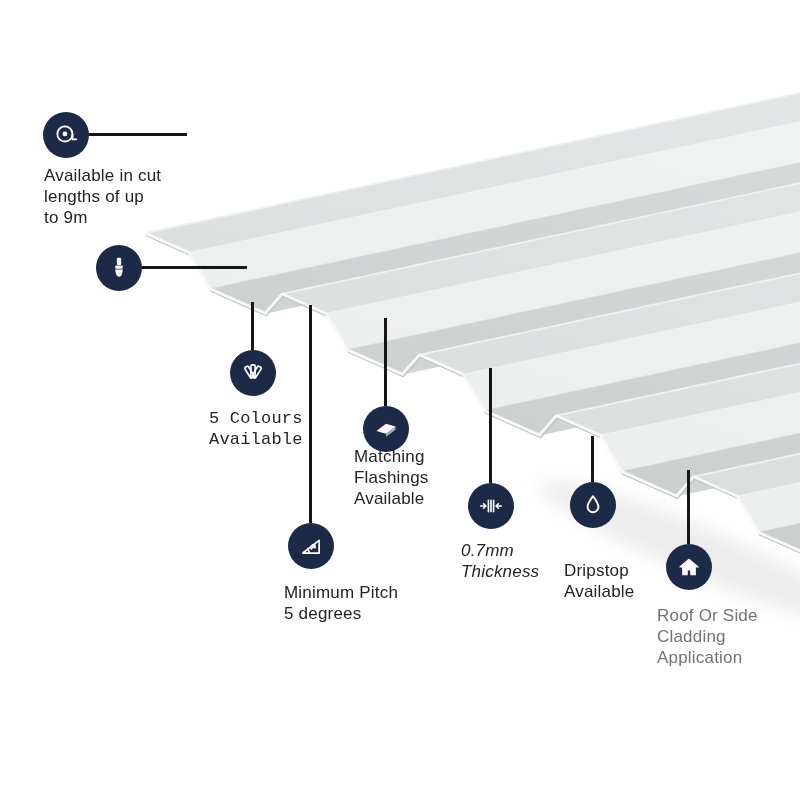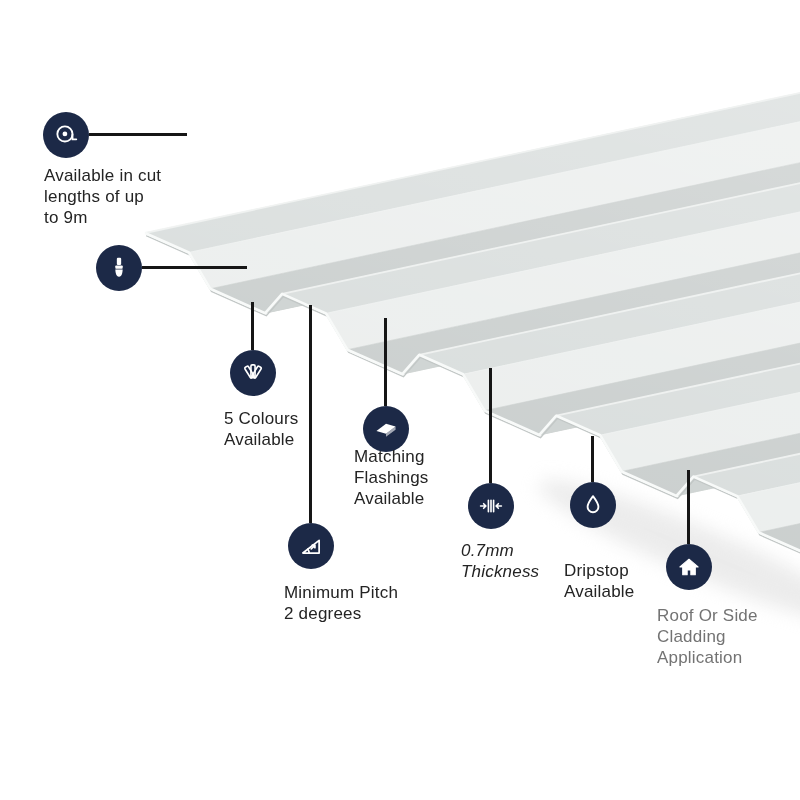--- a/index.html
+++ b/index.html
@@ -93,21 +93,21 @@
   <div class="icon-badge" style="left: 230px; top: 350px; background: rgb(28, 41, 71);">
     <svg width="26" height="26" viewBox="0 0 24 24">
       <g fill="none" stroke="#fff" stroke-width="1.5">
         <rect x="10.1" y="4.5" width="3.8" height="11.5" rx="1.1" transform="rotate(-32 12 16.5)"></rect>
         <rect x="10.1" y="4.5" width="3.8" height="11.5" rx="1.1" transform="rotate(32 12 16.5)"></rect>
         <rect x="10.1" y="4.5" width="3.8" height="11.5" rx="1.1"></rect>
       </g>
       <circle cx="12" cy="14.2" r="1" fill="#fff"></circle>
     </svg>
   </div>
-  <div class="feature-label" style="left: 224px; top: 408px; color: rgb(36, 36, 36);">5 Colours
+  <div class="feature-label" style="left: 209px; top: 408px; color: rgb(36, 36, 36); font-family: Liberation Mono, monospace;">5 Colours
 Available</div>
 
   <div class="connector v" style="left: 384px; top: 318px; height: 88px; background: rgb(22, 22, 22);"></div>
   <div class="icon-badge" style="left: 363px; top: 406px; background: rgb(28, 41, 71);">
     <svg width="26" height="26" viewBox="0 0 24 24">
       <path d="M3.2 13.8 L12 7.2 L20.8 9.8 L12 16.4 Z" fill="#fff"></path>
       <path d="M12 16.4 L20.8 9.8 V12.6 L12 19.2 Z" fill="#fff" opacity="0.6"></path>
     </svg>
   </div>
   <div class="feature-label" style="left: 354px; top: 446px; color: rgb(36, 36, 36);">Matching
@@ -118,21 +118,21 @@
   <div class="icon-badge" style="left: 288px; top: 523px; background: rgb(28, 41, 71);">
     <svg width="26" height="26" viewBox="0 0 24 24">
       <g fill="none" stroke="#fff" stroke-width="1.6" stroke-linecap="round" stroke-linejoin="round">
         <path d="M4.5 18.5 H19.5 V6.8 Z"></path>
         <path d="M10.3 18.5 A5.8 5.8 0 0 0 9 15"></path>
         <path d="M12.2 14.6 L15.6 11.2 M15.6 13.6 V11.2 H13.2"></path>
       </g>
     </svg>
   </div>
   <div class="feature-label" style="left: 284px; top: 582px; color: rgb(36, 36, 36);">Minimum Pitch
-2 degrees</div>
+5 degrees</div>
 
   <div class="connector v" style="left: 489px; top: 368px; height: 115px; background: rgb(22, 22, 22);"></div>
   <div class="icon-badge" style="left: 468px; top: 483px; background: rgb(28, 41, 71);">
     <svg width="26" height="26" viewBox="0 0 24 24">
       <g stroke="#fff" stroke-width="1.5" fill="none" stroke-linecap="round" stroke-linejoin="round">
         <path d="M9.6 6.8 V17.2 M12 6.8 V17.2 M14.4 6.8 V17.2"></path>
         <path d="M2.4 12 H7 M5.2 9.9 L7.3 12 L5.2 14.1"></path>
         <path d="M21.6 12 H17 M18.8 9.9 L16.7 12 L18.8 14.1"></path>
       </g>
     </svg>

